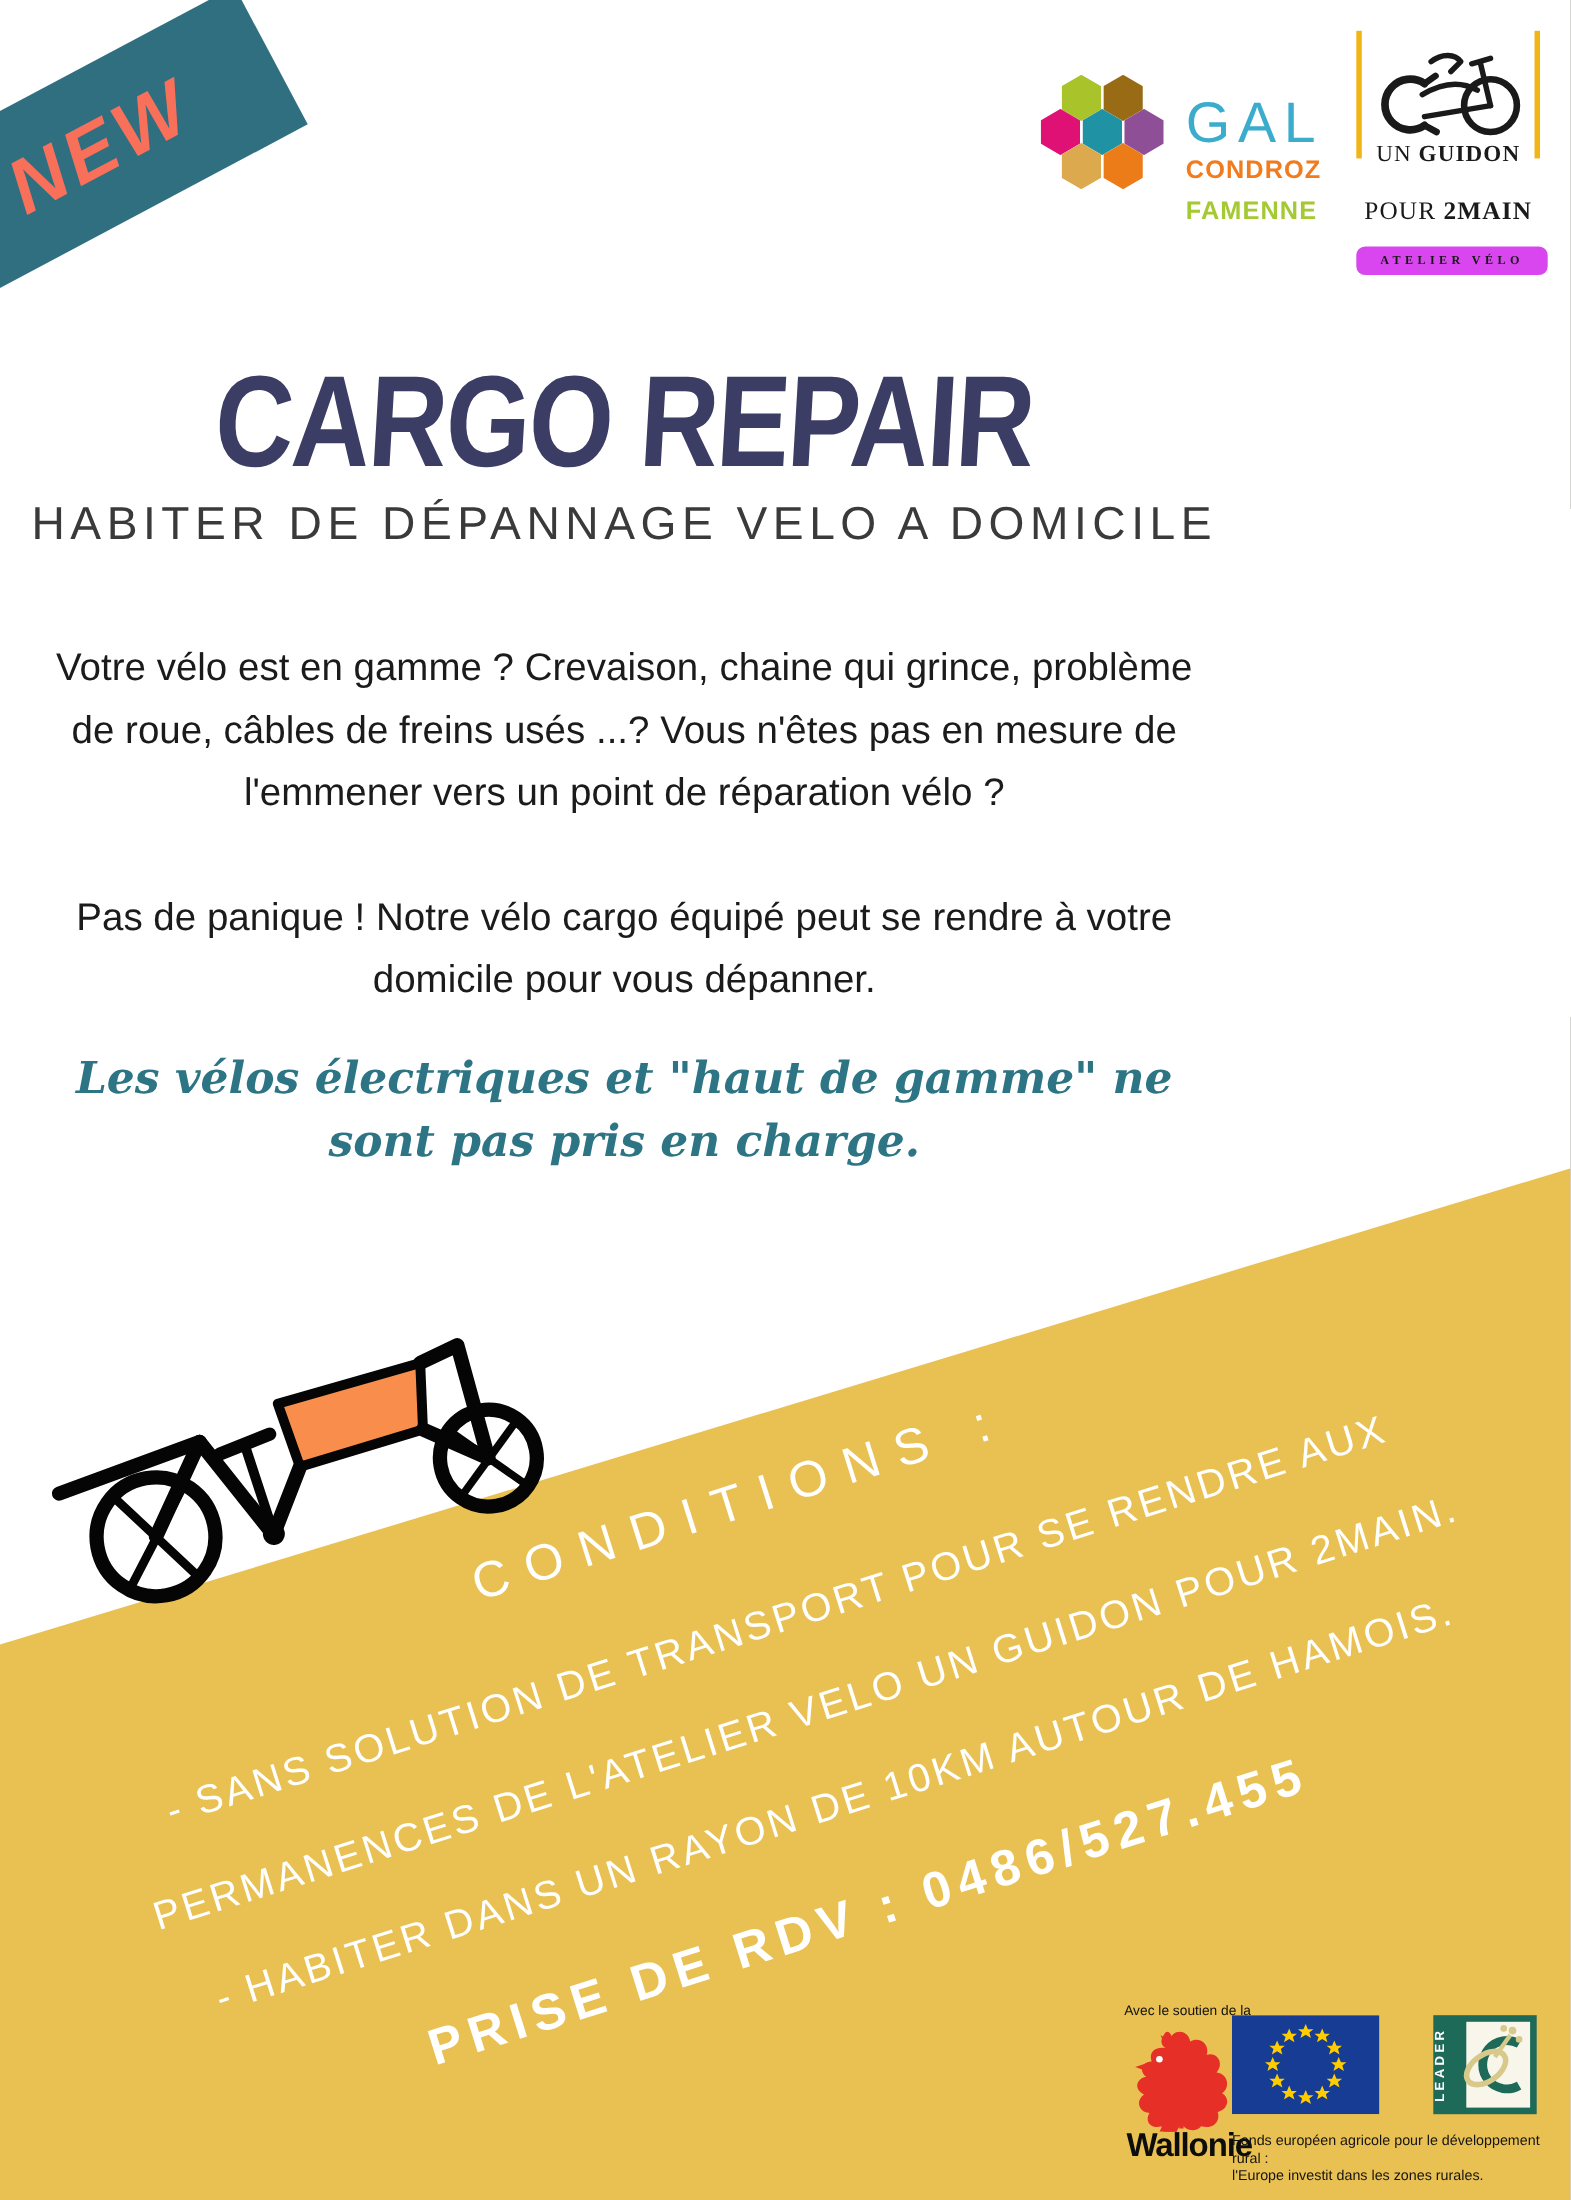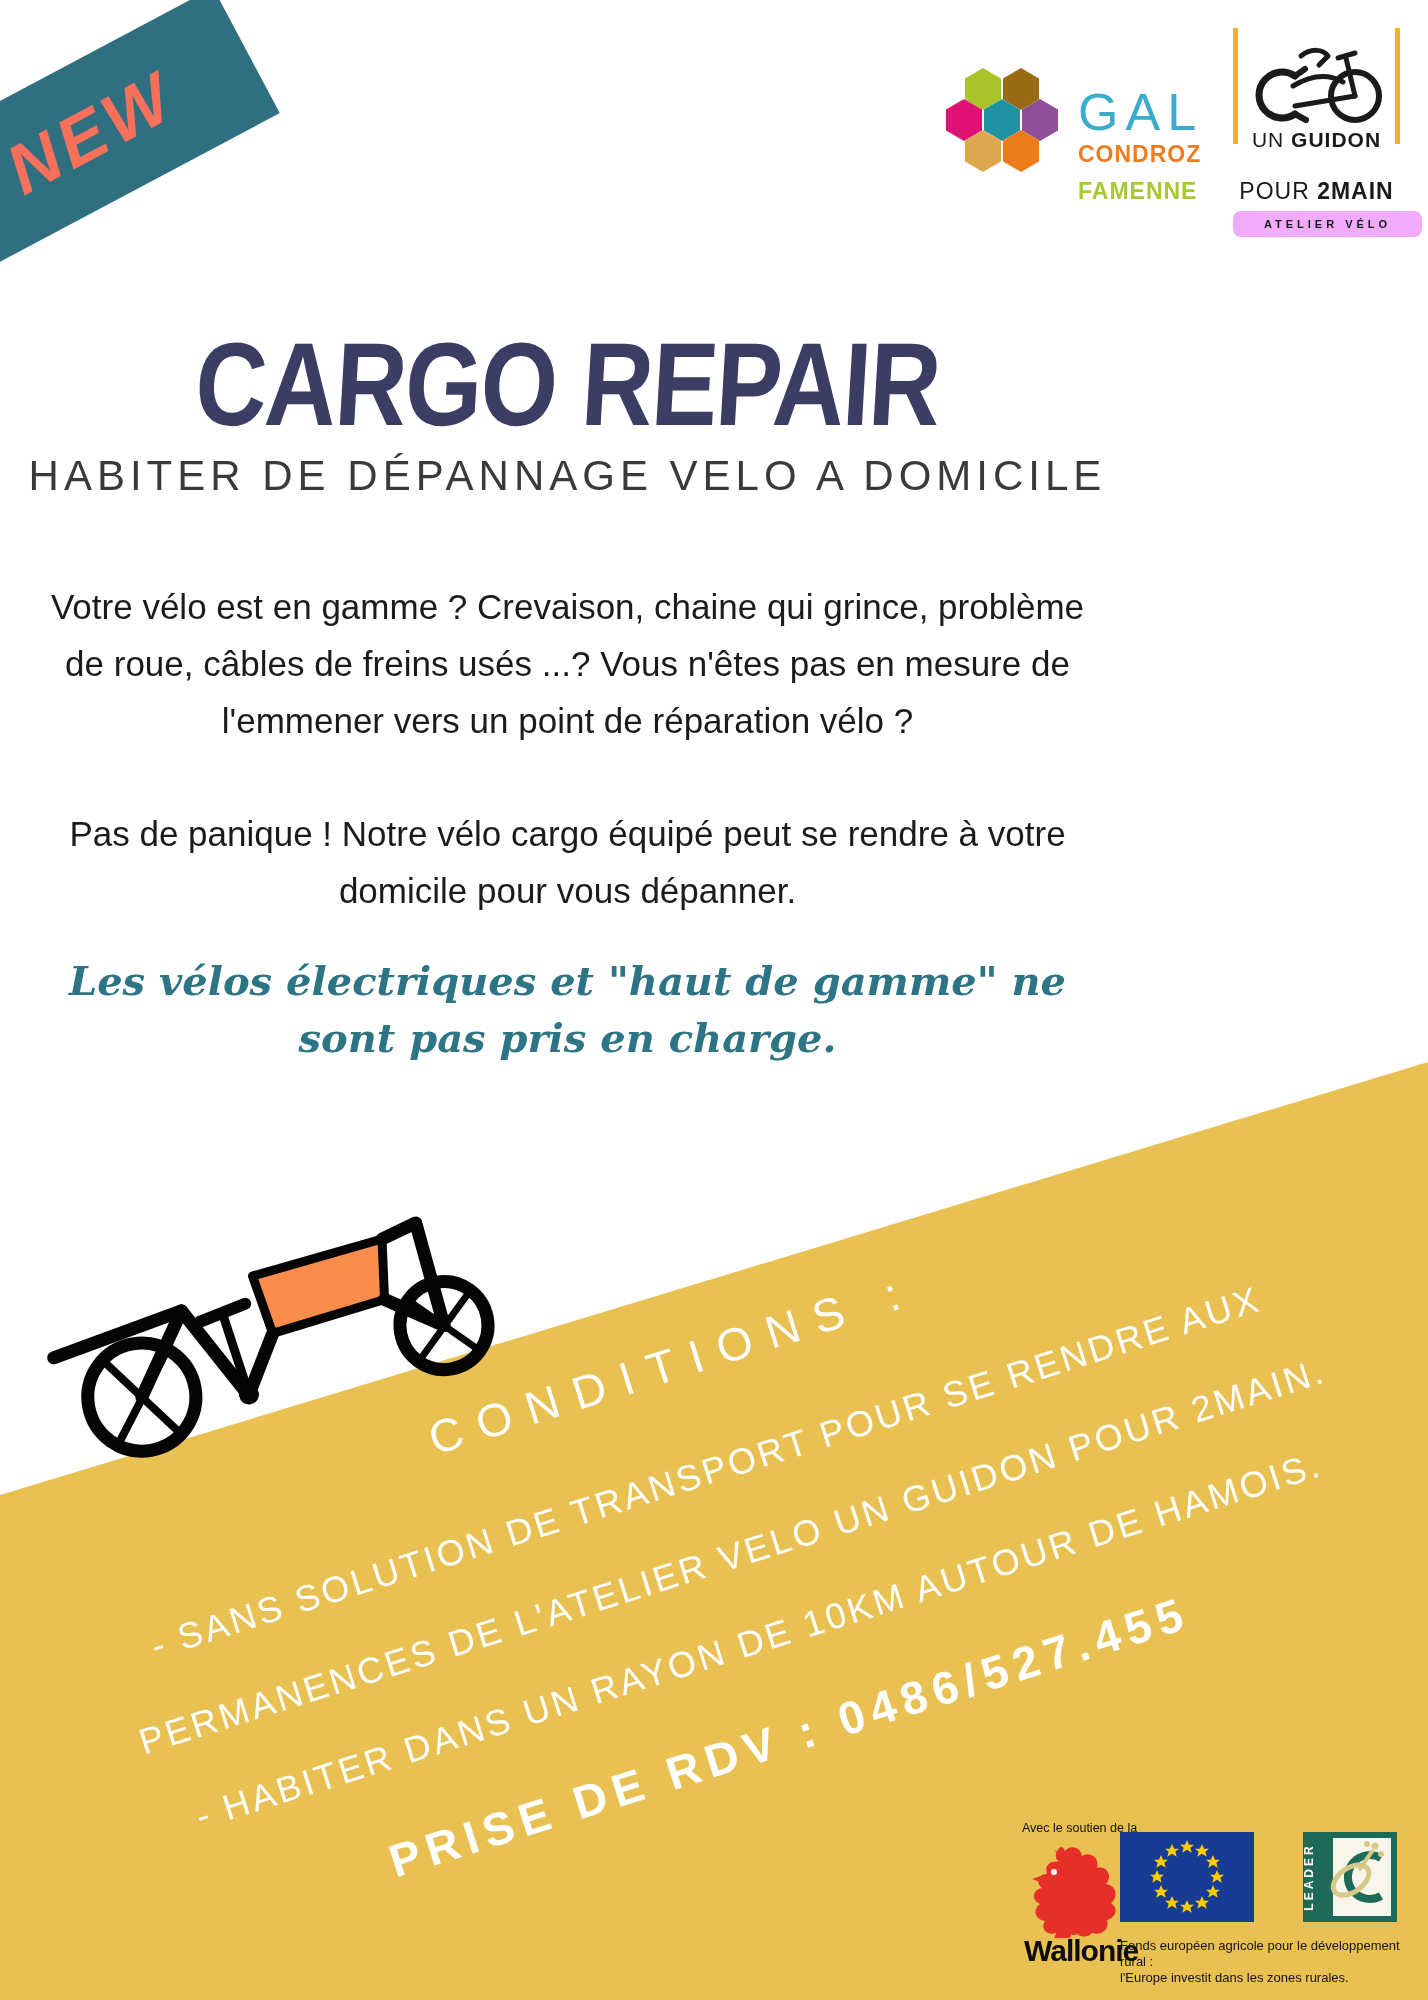--- a/index.html
+++ b/index.html
@@ -26,25 +26,25 @@
   .gal-text{position:absolute;left:132px;top:18px;line-height:1;}
   .gal-name{font-size:52px;color:#3caccc;letter-spacing:7px;font-weight:300;}
   .gal-l2{font-size:23px;color:#f07c1f;font-weight:bold;letter-spacing:1px;margin-top:5px;}
   .gal-l3{font-size:23px;color:#a5c932;font-weight:bold;letter-spacing:1px;margin-top:14px;}
 
   
   .guidon-logo{position:absolute;left:1233px;top:28px;width:167px;height:182px;}
   .gbar{position:absolute;top:0;width:5px;height:116px;background:#f2b517;}
   .gbar.left{left:0;} .gbar.right{right:0;}
   .gbike{position:absolute;left:10px;top:6px;}
-  .gtext{position:absolute;left:0;top:100px;width:100%;text-align:center;color:#1a1a1a;line-height:1.1;}
+  .gtext{position:absolute;left:0;top:100px;width:100%;text-align:center;color:#1a1a1a;line-height:1.1;font-family:Liberation Serif, serif;}
   .gline1{font-size:21px;letter-spacing:1px;}
   .gline2{font-size:23px;letter-spacing:1px;margin-top:28px;}
   .glight{font-weight:300;} .gbold{font-weight:bold;}
-  .gbadge{margin:7px auto 0 auto;width:189px;height:26px;background:#f0abfc;border-radius:8px;
+  .gbadge{margin:20px auto 0 auto;width:174px;height:26px;background:#d946ef;border-radius:8px;
           display:flex;align-items:center;justify-content:center;
           font-size:11px;font-weight:bold;letter-spacing:4px;color:#171717;}
 
   
   .col{position:absolute;left:0;width:1135px;text-align:center;}
   .title{top:316px;font-size:118px;font-weight:bold;color:#3c3d64;
          transform:scaleX(0.84) skewX(-4deg);transform-origin:center;letter-spacing:-2px;}
   .subtitle{top:452px;font-size:42px;letter-spacing:5px;color:#3a3a3a;font-weight:300;}
   .para{font-size:35px;color:#1b1b1b;font-weight:300;line-height:57px;}
   .p1{top:578px;} .p2{top:805px;}

